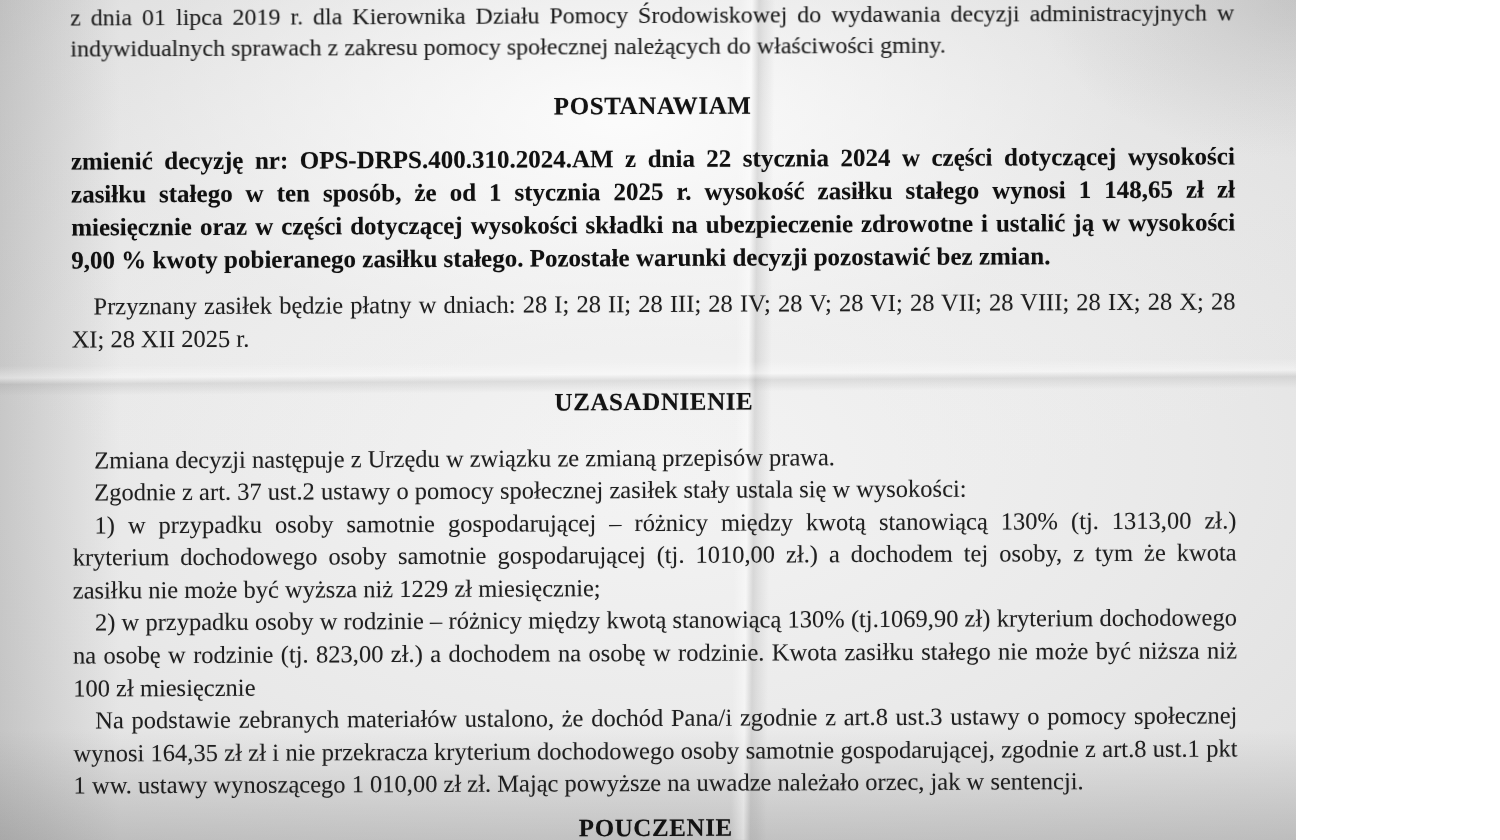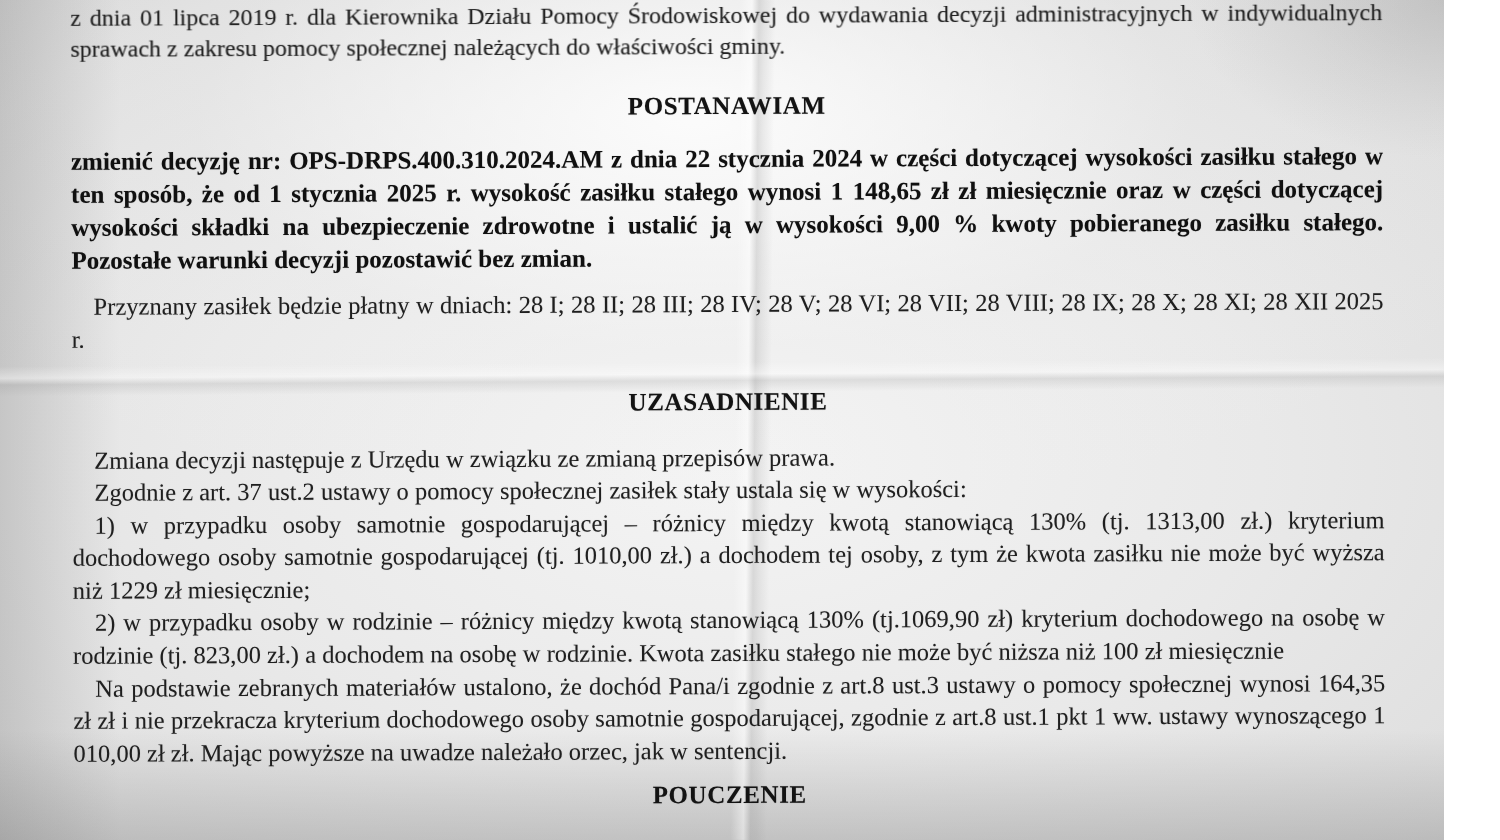--- a/index.html
+++ b/index.html
@@ -10,21 +10,21 @@
   body {
     width: 1500px;
     height: 840px;
     overflow: hidden;
     font-family: "Liberation Serif", serif;
   }
 
   
   .page {
     position: relative;
-    width: 1444px;
+    width: 1296px;
     height: 840px;
     background:
       radial-gradient(ellipse 900px 420px at 48% 14%, rgba(255,255,255,0.85) 0%, rgba(240,240,240,0.25) 55%, rgba(210,210,210,0.0) 100%),
       radial-gradient(ellipse 1200px 700px at 50% 55%, #f4f4f4 0%, #e9e9e9 45%, #dedede 78%, #cfcfcf 100%),
       linear-gradient(180deg, #e2e2e2 0%, #ececec 18%, #e6e6e6 50%, #dcdcdc 82%, #d2d2d2 100%);
     overflow: hidden;
   }
   
   .fold-vertical {
     position: absolute;

